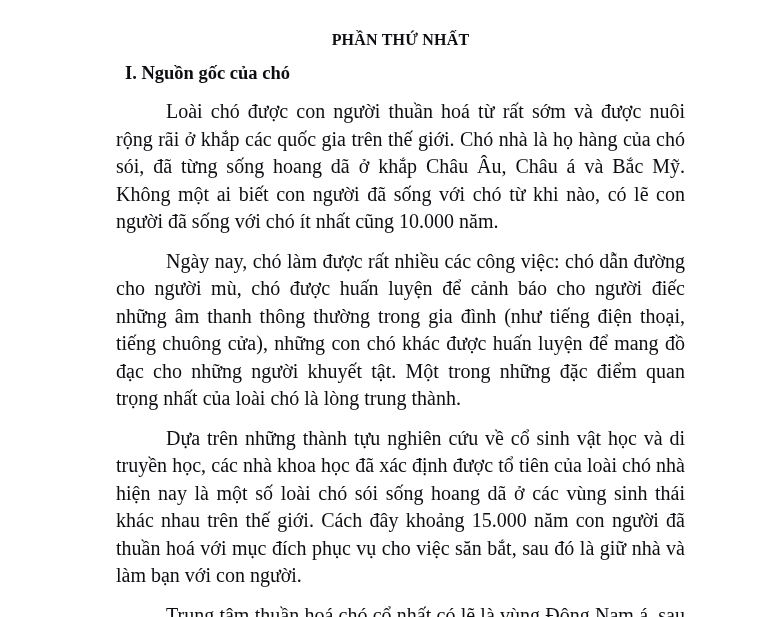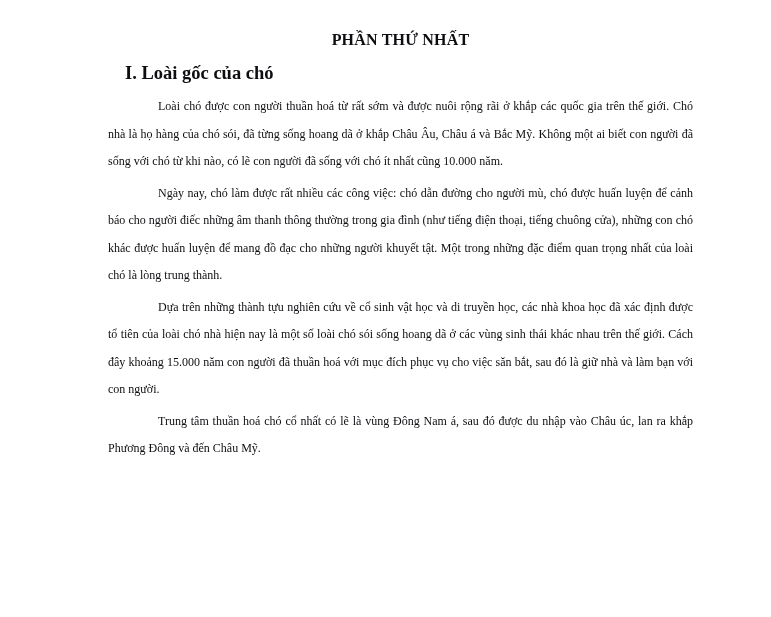--- a/index.html
+++ b/index.html
@@ -29,32 +29,32 @@
     line-height: 27px;
     letter-spacing: 0.2px;
   }
   .section-heading {
     margin: 7px 0 7px 21px;
     font-size: 18.5px;
     font-weight: bold;
     line-height: 26px;
   }
   .body-paragraph {
-    margin: 4px;
-    font-size: 12px;
+    margin: 12px;
+    font-size: 20px;
     line-height: 27.5px;
     text-align: justify;
     text-indent: 50px;
   }
 </style>
 </head>
 <body>
 
 <div class="page">
   <h1 class="doc-title">PHẦN THỨ NHẤT</h1>
 
-  <h2 class="section-heading">I. Loài gốc của chó</h2>
+  <h2 class="section-heading">I. Nguồn gốc của chó</h2>
 
   <p class="body-paragraph">Loài chó được con người thuần hoá từ rất sớm và được nuôi rộng rãi ở khắp các quốc gia trên thế giới. Chó nhà là họ hàng của chó sói, đã từng sống hoang dã ở khắp Châu Âu, Châu á và Bắc Mỹ. Không một ai biết con người đã sống với chó từ khi nào, có lẽ con người đã sống với chó ít nhất cũng 10.000 năm.</p>
   <p class="body-paragraph">Ngày nay, chó làm được rất nhiều các công việc: chó dẫn đường cho người mù, chó được huấn luyện để cảnh báo cho người điếc những âm thanh thông thường trong gia đình (như tiếng điện thoại, tiếng chuông cửa), những con chó khác được huấn luyện để mang đồ đạc cho những người khuyết tật. Một trong những đặc điểm quan trọng nhất của loài chó là lòng trung thành.</p>
   <p class="body-paragraph">Dựa trên những thành tựu nghiên cứu về cổ sinh vật học và di truyền học, các nhà khoa học đã xác định được tổ tiên của loài chó nhà hiện nay là một số loài chó sói sống hoang dã ở các vùng sinh thái khác nhau trên thế giới. Cách đây khoảng 15.000 năm con người đã thuần hoá với mục đích phục vụ cho việc săn bắt, sau đó là giữ nhà và làm bạn với con người.</p>
   <p class="body-paragraph">Trung tâm thuần hoá chó cổ nhất có lẽ là vùng Đông Nam á, sau đó được du nhập vào Châu úc, lan ra khắp Phương Đông và đến Châu Mỹ.</p>
 </div>
 
 </body></html>

